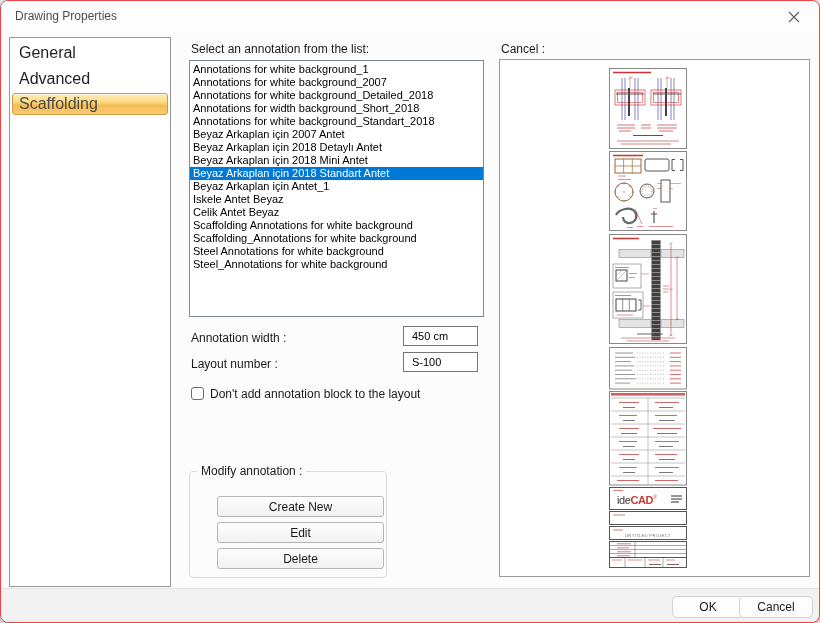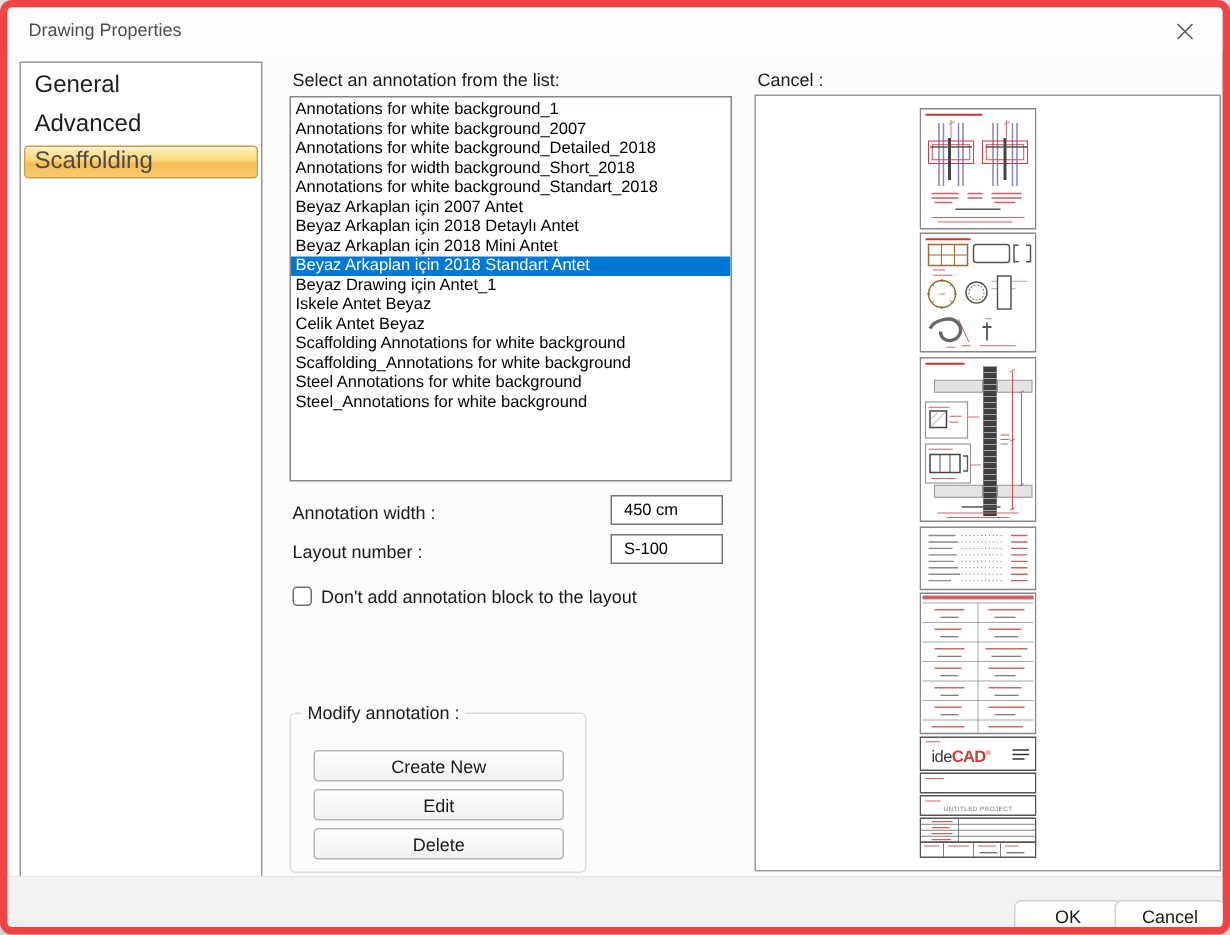--- a/index.html
+++ b/index.html
@@ -5,21 +5,21 @@
   * { box-sizing: border-box; margin: 0; padding: 0; }
   html,body { width: 820px; height: 623px; }
   body {
     font-family: "Liberation Sans", sans-serif;
     background: #e9e9e9;
   }
   .dialog {
     position: absolute; left: 0; top: 0;
     width: 820px; height: 623px;
     background: #fcfcfc;
-    border: 5px solid #ef4444;
+    border: 1px solid #ef4444;
     border-radius: 8px;
     overflow: hidden;
     box-shadow: 0 3px 10px rgba(0,0,0,.25);
   }
   .titlebar { position: absolute; left: 0; top: 0; right: 0; height: 30px; background: #fdfdfd; }
   .title { position: absolute; left: 14px; top: 8px; font-size: 12px; color: #4d4d4d; }
   .close-btn {
     position: absolute; right: 4px; top: 3px; width: 42px; height: 25px;
     display: flex; align-items: center; justify-content: center;
     background: transparent; border: none; cursor: pointer;
@@ -64,21 +64,21 @@
   
   .groupbox {
     position: absolute; left: 188px; top: 470px; width: 198px; height: 107px;
     border: 1px solid #dbdbdb; border-radius: 4px;
   }
   .group-label {
     position: absolute; left: 196px; top: 463px; font-size: 12px; color: #1a1a1a;
     background: #fcfcfc; padding: 0 4px;
   }
   .group-buttons {
-    position: absolute; left: 204px; top: 495px; width: 167px;
+    position: absolute; left: 216px; top: 495px; width: 167px;
     display: flex; flex-direction: column; gap: 5px; justify-content: space-between;
   }
   .win-btn {
     width: 167px; height: 21px;
     border: 1px solid #b5b5b5; border-radius: 3px;
     background: linear-gradient(#fefefe, #f1f1f1);
     font-family: "Liberation Sans", sans-serif; font-size: 12px; color: #1a1a1a;
     cursor: pointer;
   }
   
@@ -127,21 +127,21 @@
   <div class="listbox" id="annotation-list">
       <div class="list-row">Annotations for white background_1</div>
       <div class="list-row">Annotations for white background_2007</div>
       <div class="list-row">Annotations for white background_Detailed_2018</div>
       <div class="list-row">Annotations for width background_Short_2018</div>
       <div class="list-row">Annotations for white background_Standart_2018</div>
       <div class="list-row">Beyaz Arkaplan için 2007 Antet</div>
       <div class="list-row">Beyaz Arkaplan için 2018 Detaylı Antet</div>
       <div class="list-row">Beyaz Arkaplan için 2018 Mini Antet</div>
       <div class="list-row selected">Beyaz Arkaplan için 2018 Standart Antet</div>
-      <div class="list-row">Beyaz Drawing için Antet_1</div>
+      <div class="list-row">Beyaz Arkaplan için Antet_1</div>
       <div class="list-row">Iskele Antet Beyaz</div>
       <div class="list-row">Celik Antet Beyaz</div>
       <div class="list-row">Scaffolding Annotations for white background</div>
       <div class="list-row">Scaffolding_Annotations for white background</div>
       <div class="list-row">Steel Annotations for white background</div>
       <div class="list-row">Steel_Annotations for white background</div>
     </div>
 
   <div class="label" style="left:190px; top:330px;">Annotation width :</div>
   <input class="text-input" style="left: 402px; top: 325px;" type="text" value="450 cm">

